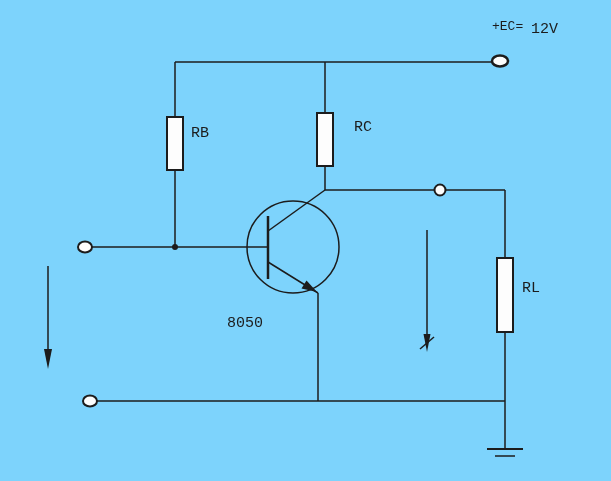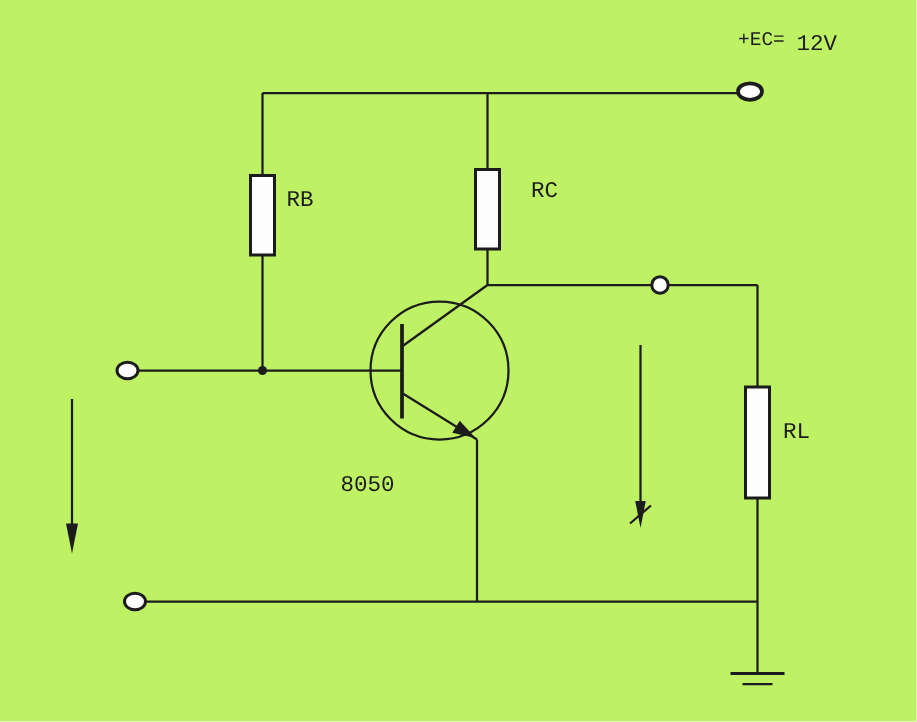--- a/index.html
+++ b/index.html
@@ -4,21 +4,21 @@
 <style>
   html, body {
     margin: 0;
     padding: 0;
     background: #ffffff;
   }
   .canvas {
     position: relative;
     width: 611px;
     height: 481px;
-    background: #bef264;
+    background: #7dd3fc;
     overflow: hidden;
   }
   svg {
     position: absolute;
     top: 0;
     left: 0;
   }
   text {
     fill: #1c1c1c;
     font-family: "Liberation Mono", "DejaVu Sans Mono", monospace;

